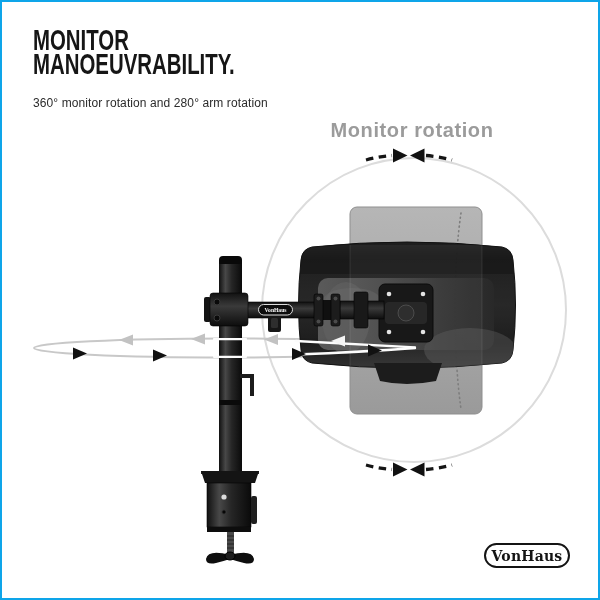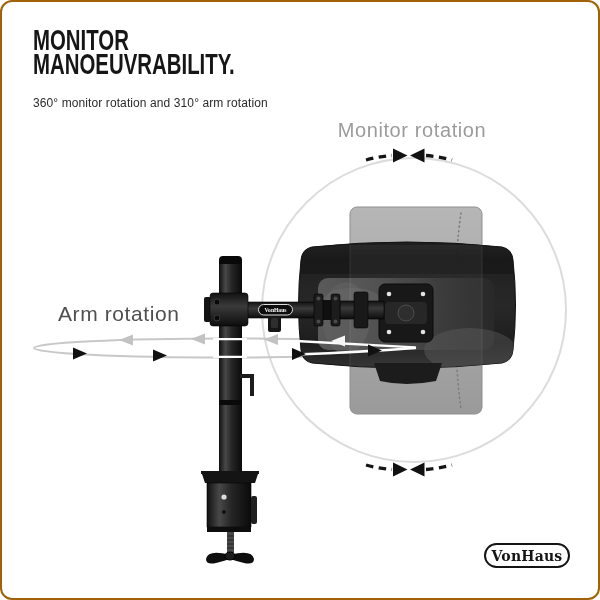--- a/index.html
+++ b/index.html
@@ -1,32 +1,32 @@
 <!DOCTYPE html>
 <html><head>
 <meta charset="utf-8">
 <style>
   html,body{margin:0;padding:0;background:#fff;}
   .canvas{
     position:relative;width:600px;height:600px;box-sizing:border-box;
-    background:#fff;border:2px solid #a16207;border-radius:12px;overflow:hidden;
+    background:#fff;border:2px solid #0ea5e9;border-radius:0;overflow:hidden;
     font-family:"Liberation Sans",sans-serif;
   }
   .illustration{position:absolute;left:0;top:0;width:600px;height:600px;}
   .title{
     position:absolute;left:31px;top:26px;color:#161616;
     font-size:30px;line-height:24px;font-weight:bold;letter-spacing:0;
     transform:scaleX(0.68);transform-origin:left top;white-space:nowrap;
   }
   .subtitle{
     position:absolute;left:31px;top:92px;color:#2b2b2b;
     font-size:12px;line-height:19px;letter-spacing:0.1px;
   }
   .rot-label{position:absolute;white-space:nowrap;}
-  .monitor-rot{left:305px;top:117px;width:210px;text-align:center;font-size:20px;color:#9b9b9b;letter-spacing:0.6px;}
+  .monitor-rot{left:305px;top:117px;width:210px;text-align:center;font-size:20px;color:#9b9b9b;letter-spacing:0.6px;font-weight:bold;}
   .arm-rot{left:56px;top:300px;font-size:21px;color:#4f4f4f;letter-spacing:0.6px;}
   .logo{
     position:absolute;left:482px;top:541px;width:86px;height:25px;box-sizing:border-box;
     border:2.5px solid #141414;border-radius:13px;display:flex;align-items:center;justify-content:center;
     background:#fff;
   }
   .logo span{
     font-family:"DejaVu Serif","Liberation Serif",serif;font-weight:bold;
     font-size:14px;color:#141414;letter-spacing:0.2px;line-height:1;
   }
@@ -198,23 +198,22 @@
       <polygon points="422.5,460.5 422.5,474.5 408,467.5" fill="#111"></polygon>
     </g>
   </svg>
 
   <div class="title">
     <div>MONITOR</div>
     <div>MANOEUVRABILITY.</div>
   </div>
 
   <div class="subtitle">
-    <div>360° monitor rotation and 310° arm rotation</div>
+    <div>360° monitor rotation and 280° arm rotation</div>
   </div>
 
   <div class="rot-label monitor-rot">Monitor rotation</div>
-  <div class="rot-label arm-rot">Arm rotation</div>
 
   <div class="logo">
     <span>VonHaus</span>
   </div>
 
 </div>
 
 </body></html>

